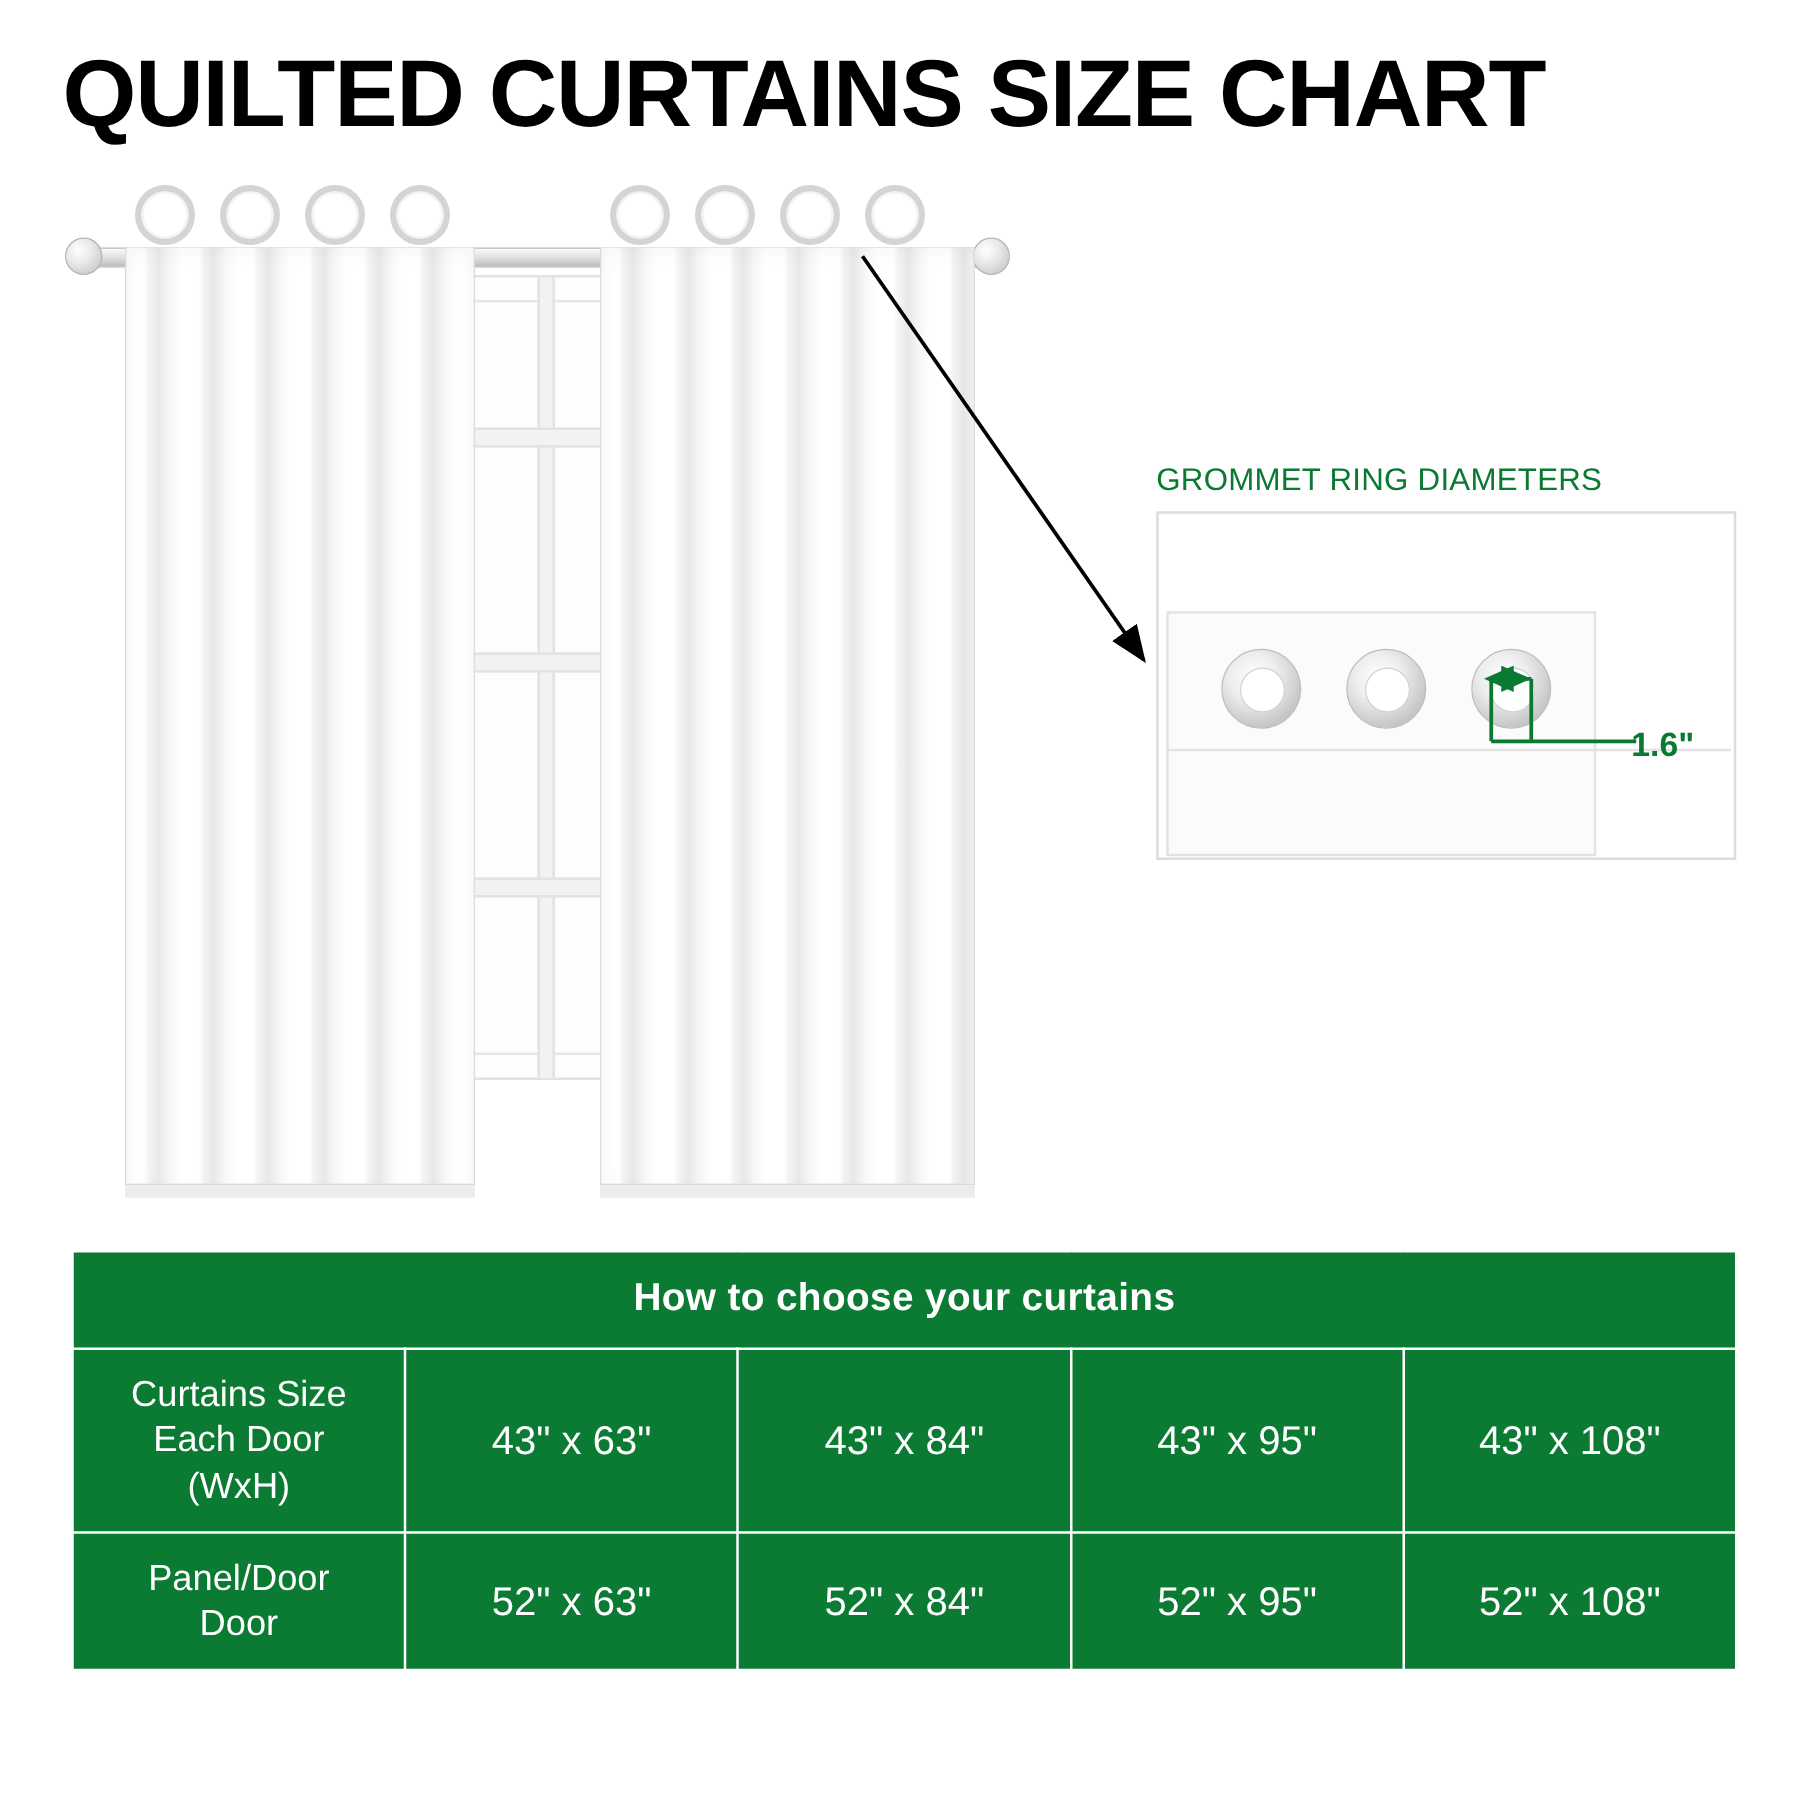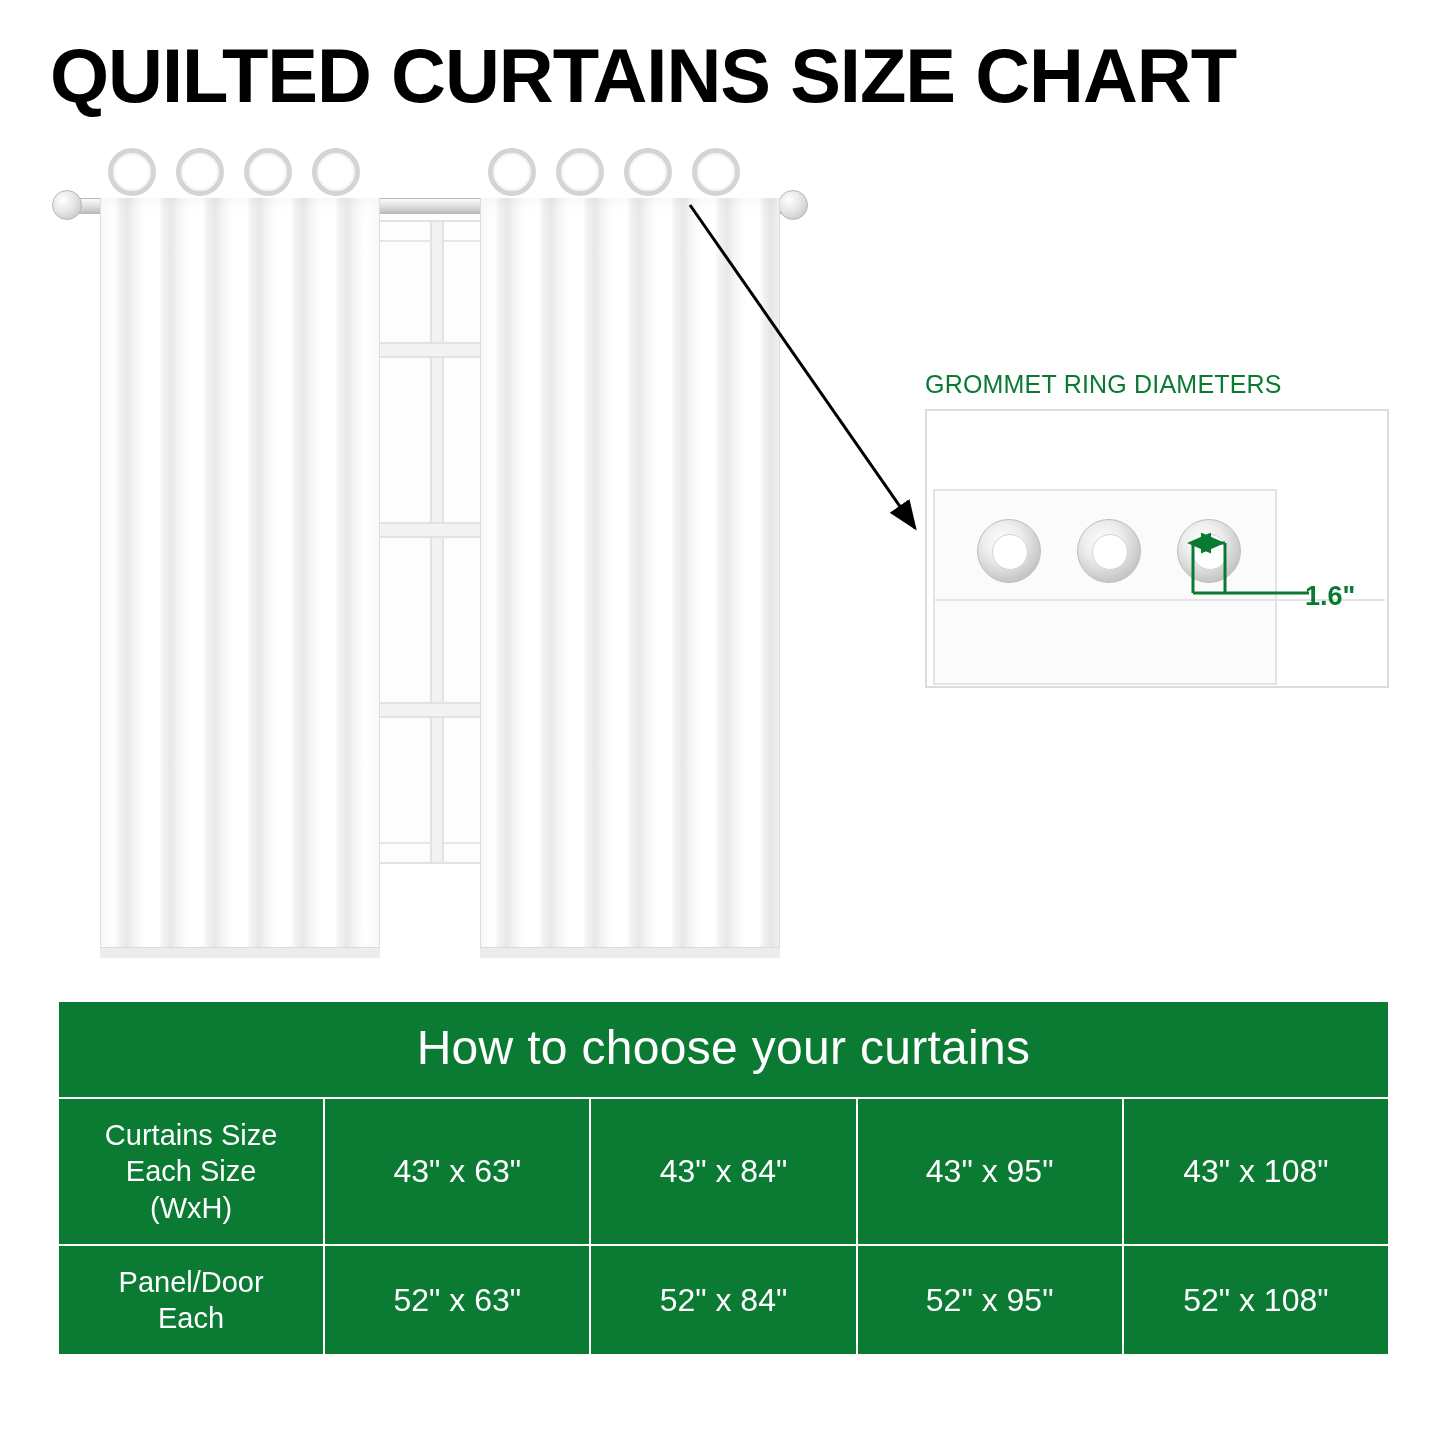--- a/index.html
+++ b/index.html
@@ -239,23 +239,23 @@
   }
   .table th, .table td {
     border: 2px solid #ffffff;
     background: #0b7a32;
     color: #ffffff;
     text-align: center;
     vertical-align: middle;
     font-weight: normal;
   }
   .table .head-row th {
-    font-size: 48px;
+    font-size: 31px;
     padding: 18px 0 22px 0;
-    font-weight: normal;
+    font-weight: bold;
     letter-spacing: 0.3px;
   }
   .table .label-cell {
     font-size: 29px;
     line-height: 1.25;
     padding: 18px 8px;
     width: 270px;
   }
   .table .value-cell {
     font-size: 32px;
@@ -339,32 +339,32 @@
   </div>
 
   <table class="table">
     <tbody>
         <tr class="head-row">
       <th colspan="5">How to choose your curtains</th>
     </tr>
     <tr>
       <td class="label-cell">
         <span>Curtains Size</span><br>
-        <span>Each Size</span><br>
+        <span>Each Door</span><br>
         <span>(WxH)</span>
       </td>
       <td class="value-cell">43" x 63"</td>
       <td class="value-cell">43" x 84"</td>
       <td class="value-cell">43" x 95"</td>
       <td class="value-cell">43" x 108"</td>
     </tr>
     <tr>
       <td class="label-cell">
         <span>Panel/Door</span><br>
-        <span>Each</span>
+        <span>Door</span>
       </td>
       <td class="value-cell">52" x 63"</td>
       <td class="value-cell">52" x 84"</td>
       <td class="value-cell">52" x 95"</td>
       <td class="value-cell">52" x 108"</td>
     </tr>
   </tbody>
     </table>
 
 </div>

